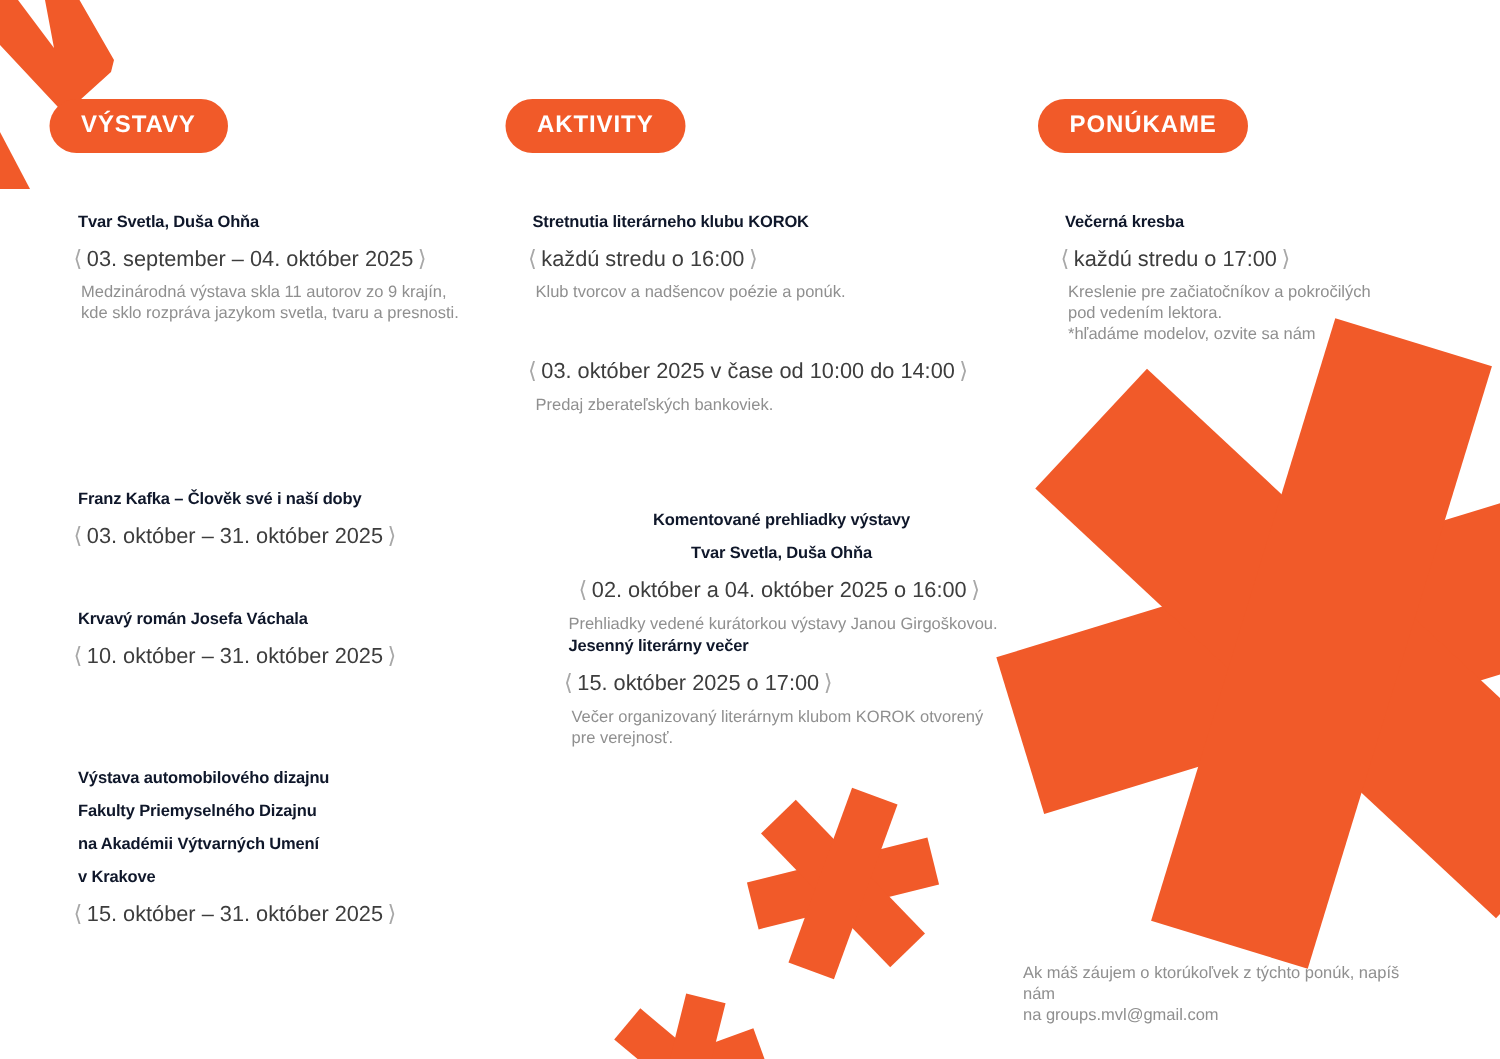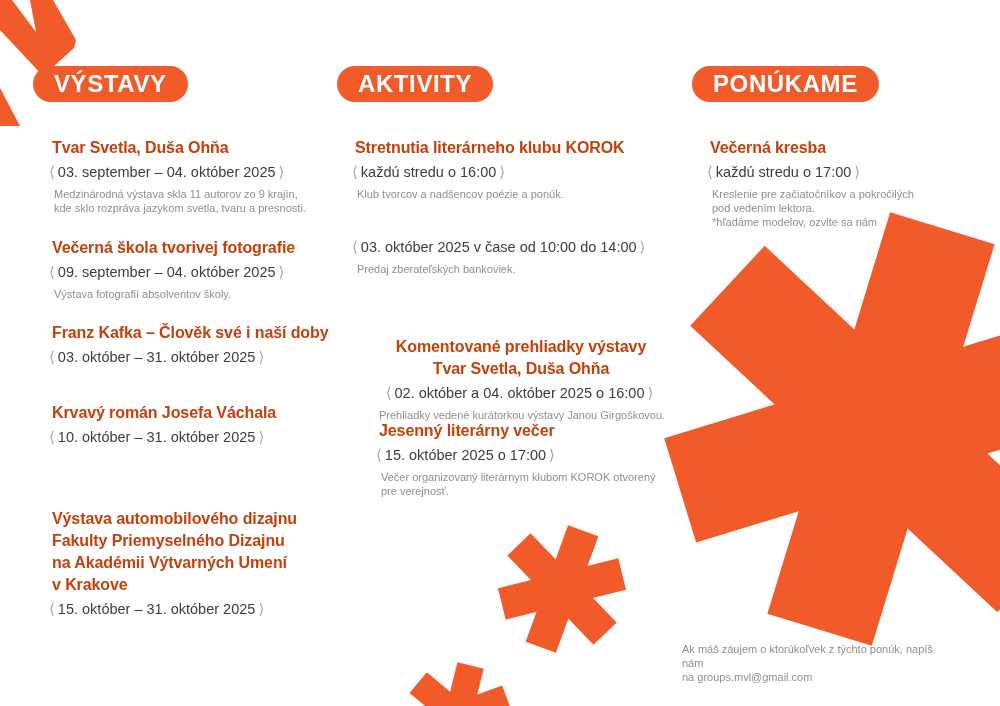--- a/index.html
+++ b/index.html
@@ -20,33 +20,33 @@
 
   .pill {
     position: absolute;
     top: 66px;
     height: 36px;
     line-height: 36px;
     padding: 0 21px;
     border-radius: 18px;
     background: #F15A29;
     color: #ffffff;
-    font-size: 24px;
+    font-size: 16px;
     font-weight: bold;
     letter-spacing: 0.6px;
   }
   .pill-1 { left: 33px; }
   .pill-2 { left: 337px; }
   .pill-3 { left: 692px; }
 
   .item { position: absolute; }
   .item .title {
-    font-size: 16px;
+    font-size: 11px;
     font-weight: bold;
-    color: #c2410c;
+    color: #0f172a;
     line-height: 22px;
     white-space: pre-line;
     padding-left: 3px;
     letter-spacing: -0.1px;
   }
   .item .date {
     margin-top: 3px;
     font-size: 14.5px;
     color: #3d3d3d;
     line-height: 21px;
@@ -116,25 +116,20 @@
   <div class="pill pill-2">AKTIVITY</div>
   <div class="pill pill-3">PONÚKAME</div>
 
   <article class="item c1 c1-1">
     <h3 class="title">Tvar Svetla, Duša Ohňa</h3>
     <div class="date"><span class="br open">⟨</span><span>03. september – 04. október 2025</span><span class="br close">⟩</span></div>
     <p class="desc">Medzinárodná výstava skla 11 autorov zo 9 krajín,
 kde sklo rozpráva jazykom svetla, tvaru a presnosti.</p>
   </article>
 
-  <article class="item c1 c1-2">
-    <h3 class="title">Večerná škola tvorivej fotografie</h3>
-    <div class="date"><span class="br open">⟨</span><span>09. september – 04. október 2025</span><span class="br close">⟩</span></div>
-    <p class="desc">Výstava fotografií absolventov školy.</p>
-  </article>
 
   <article class="item c1 c1-3">
     <h3 class="title">Franz Kafka – Člověk své i naší doby</h3>
     <div class="date"><span class="br open">⟨</span><span>03. október – 31. október 2025</span><span class="br close">⟩</span></div>
   </article>
 
   <article class="item c1 c1-4">
     <h3 class="title">Krvavý román Josefa Váchala</h3>
     <div class="date"><span class="br open">⟨</span><span>10. október – 31. október 2025</span><span class="br close">⟩</span></div>
   </article>

